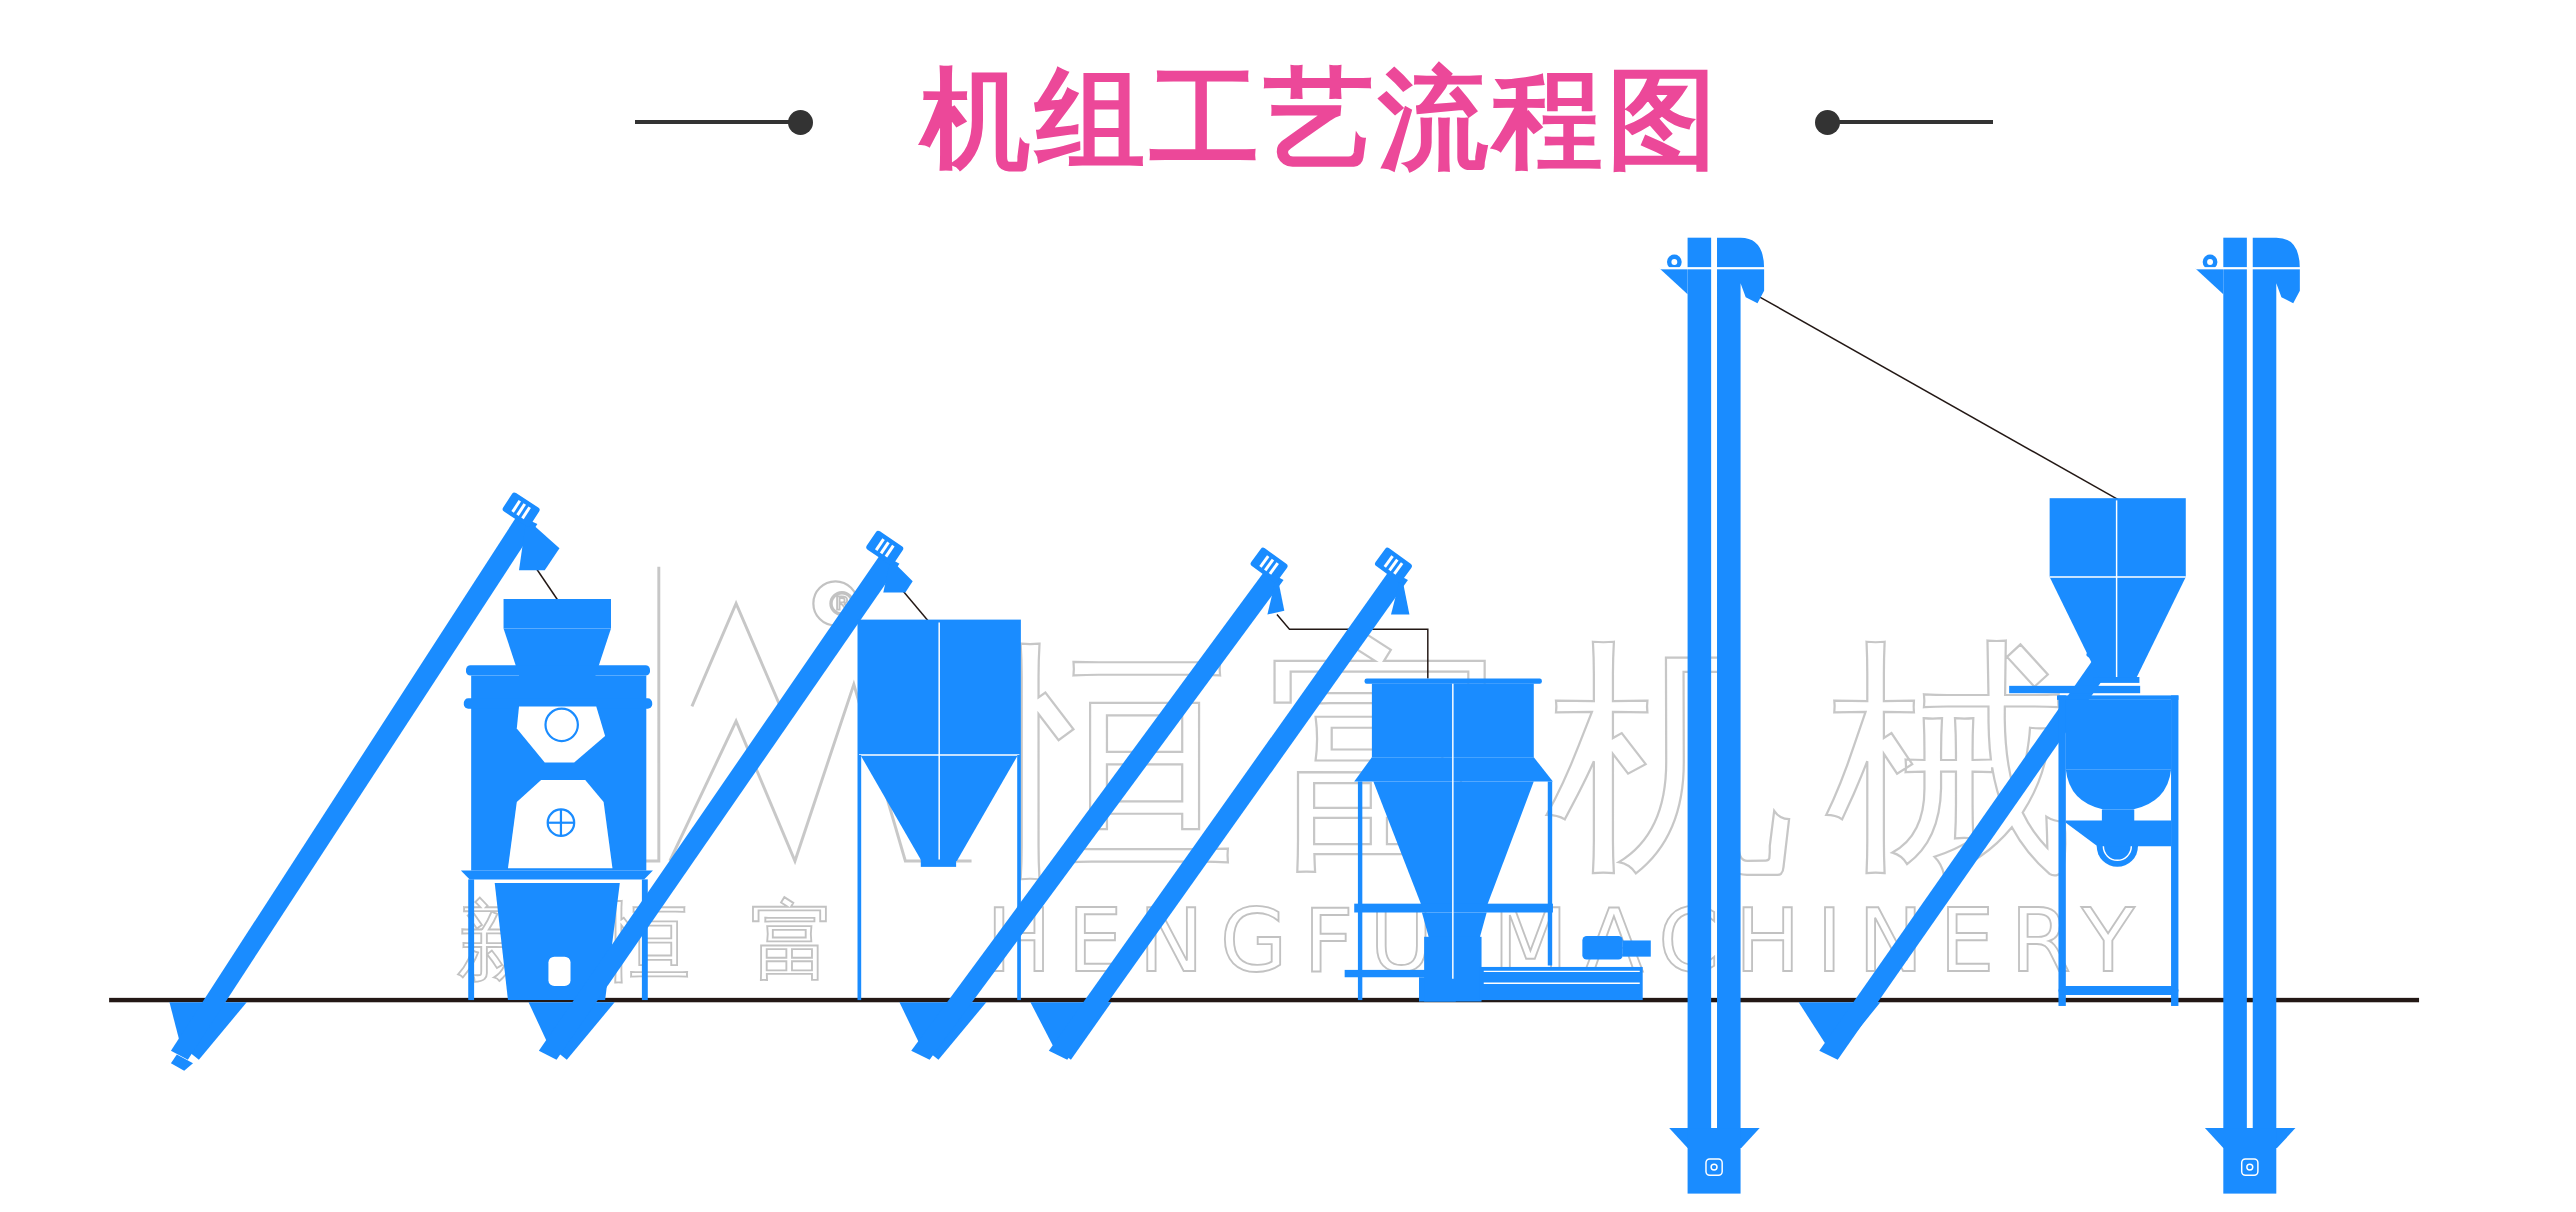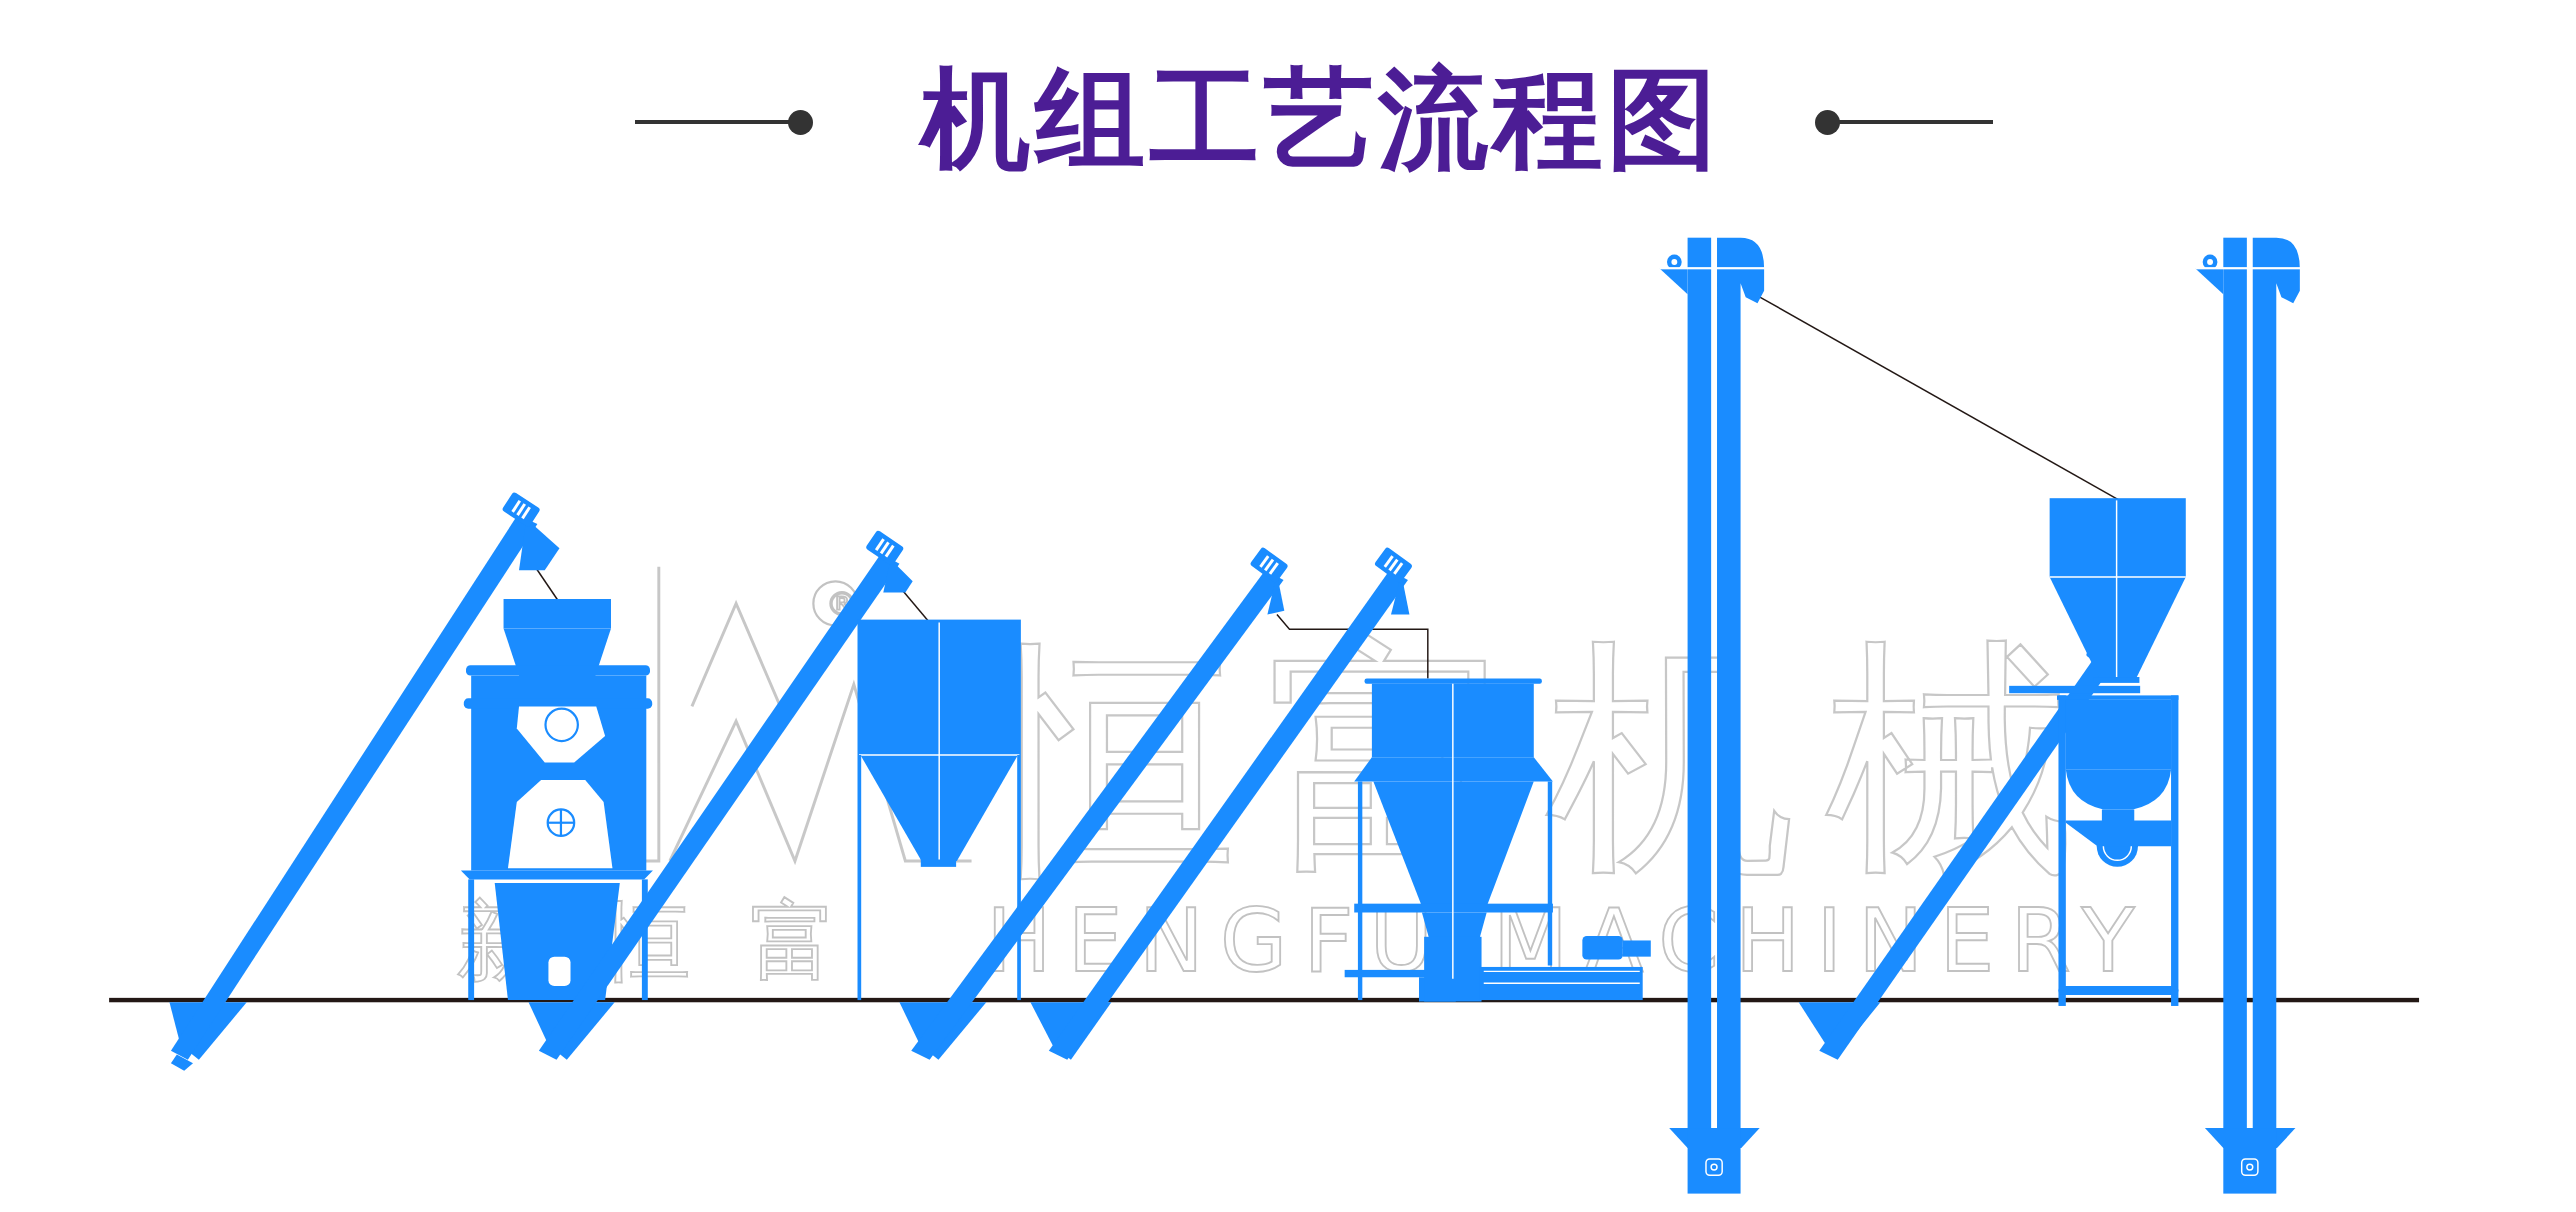--- a/index.html
+++ b/index.html
@@ -3,21 +3,21 @@
 <meta charset="utf-8">
 <style>
   html, body { margin: 0; padding: 0; background: #ffffff; }
   body { width: 2576px; height: 1212px; position: relative; overflow: hidden;
          font-family: "DejaVu Sans", sans-serif; }
   .title-wrap { position: absolute; left: 0; top: 0; width: 2576px; height: 221px; }
   .title-line { position: absolute; height: 3.7px; background: #333333; top: 120px; }
   .title-dot { position: absolute; width: 25px; height: 25px; border-radius: 50%; background: #333333; top: 110px; }
   .title-text { position: absolute; left: 861px; top: 60px; width: 920px; height: 118px;
     font-family: "DejaVu Sans", sans-serif; font-weight: bold; font-size: 110px; line-height: 118px;
-    color: #4c1d95; letter-spacing: 4.4px; text-align: center; white-space: nowrap; transform: scaleX(1.0); }
+    color: #ec4899; letter-spacing: 4.4px; text-align: center; white-space: nowrap; transform: scaleX(1.0); }
   svg#diagram { position: absolute; left: 0; top: 0; }
   .wm-big { font-family: "DejaVu Sans", sans-serif; font-weight: normal; font-size: 340px;
     fill: none; stroke: #9a9a9a; stroke-width: 3; opacity: 0.55; letter-spacing: 40px; }
   .wm-small { font-family: "DejaVu Sans", sans-serif; font-size: 118px;
     fill: none; stroke: #9a9a9a; stroke-width: 2.5; opacity: 0.6; letter-spacing: 22px; }
   .wm-reg { font-family: "DejaVu Sans", sans-serif; font-size: 70px; fill: none; stroke: #9a9a9a; stroke-width: 2.5; opacity: 0.6; }
 </style>
 </head>
 <body>
 

